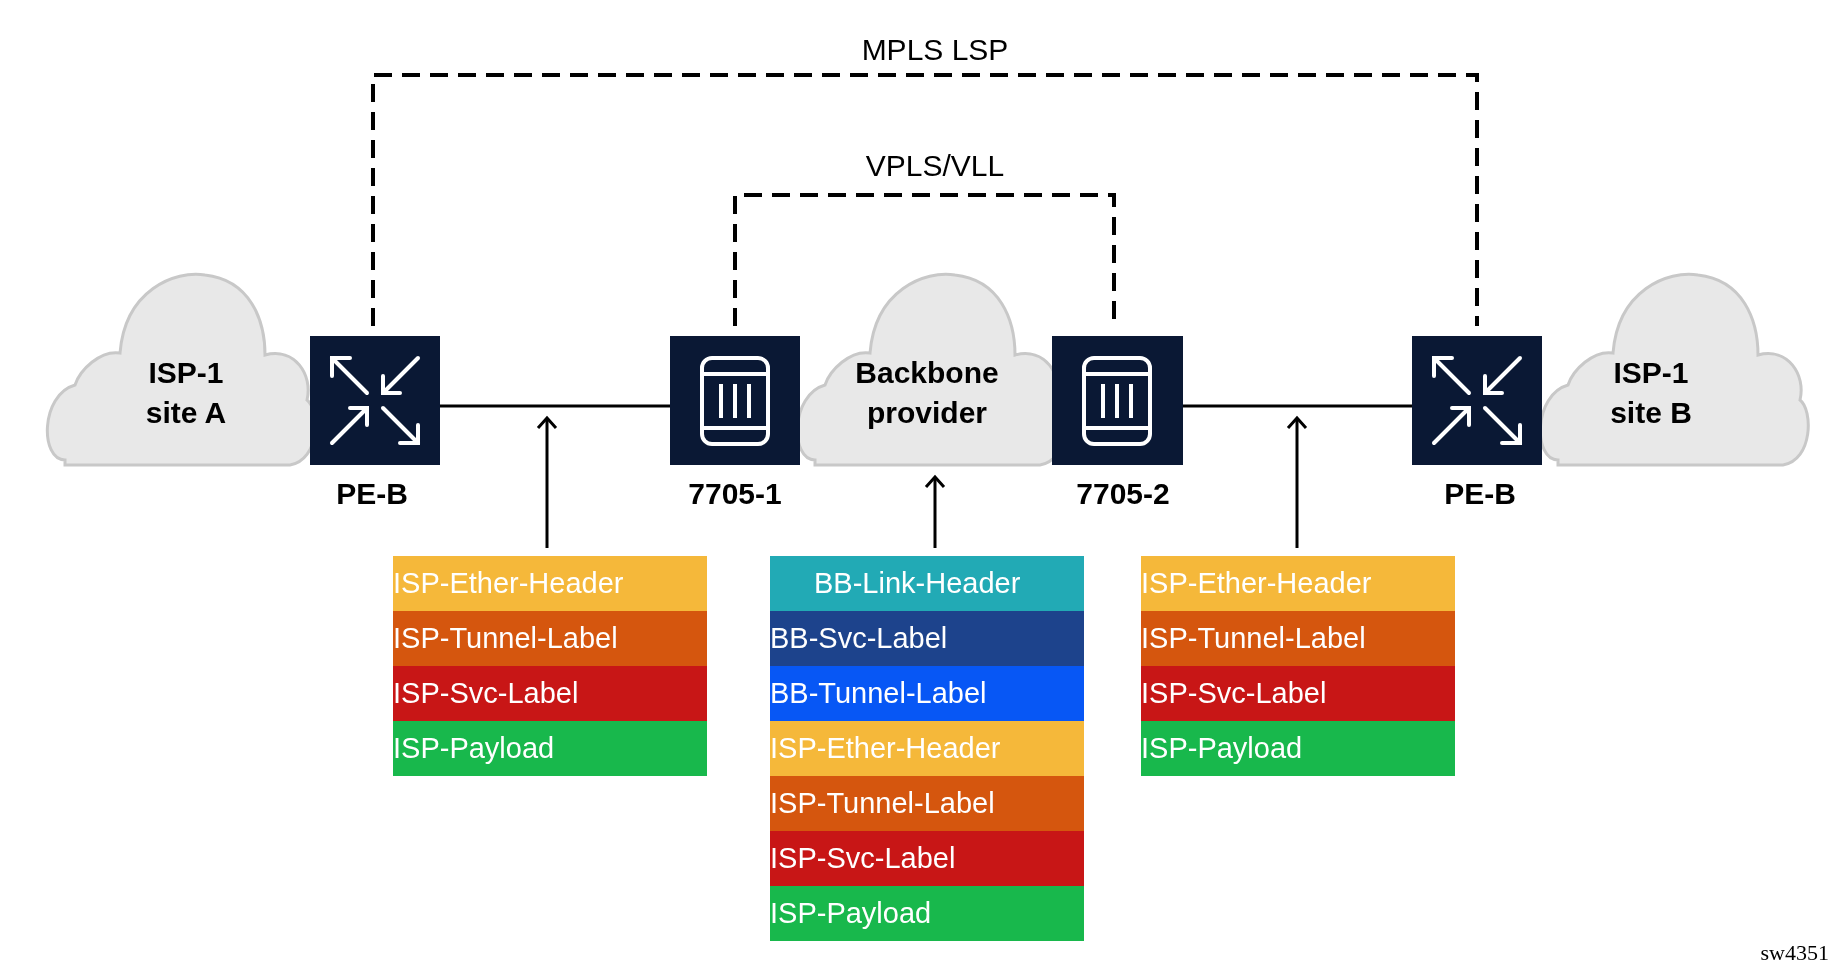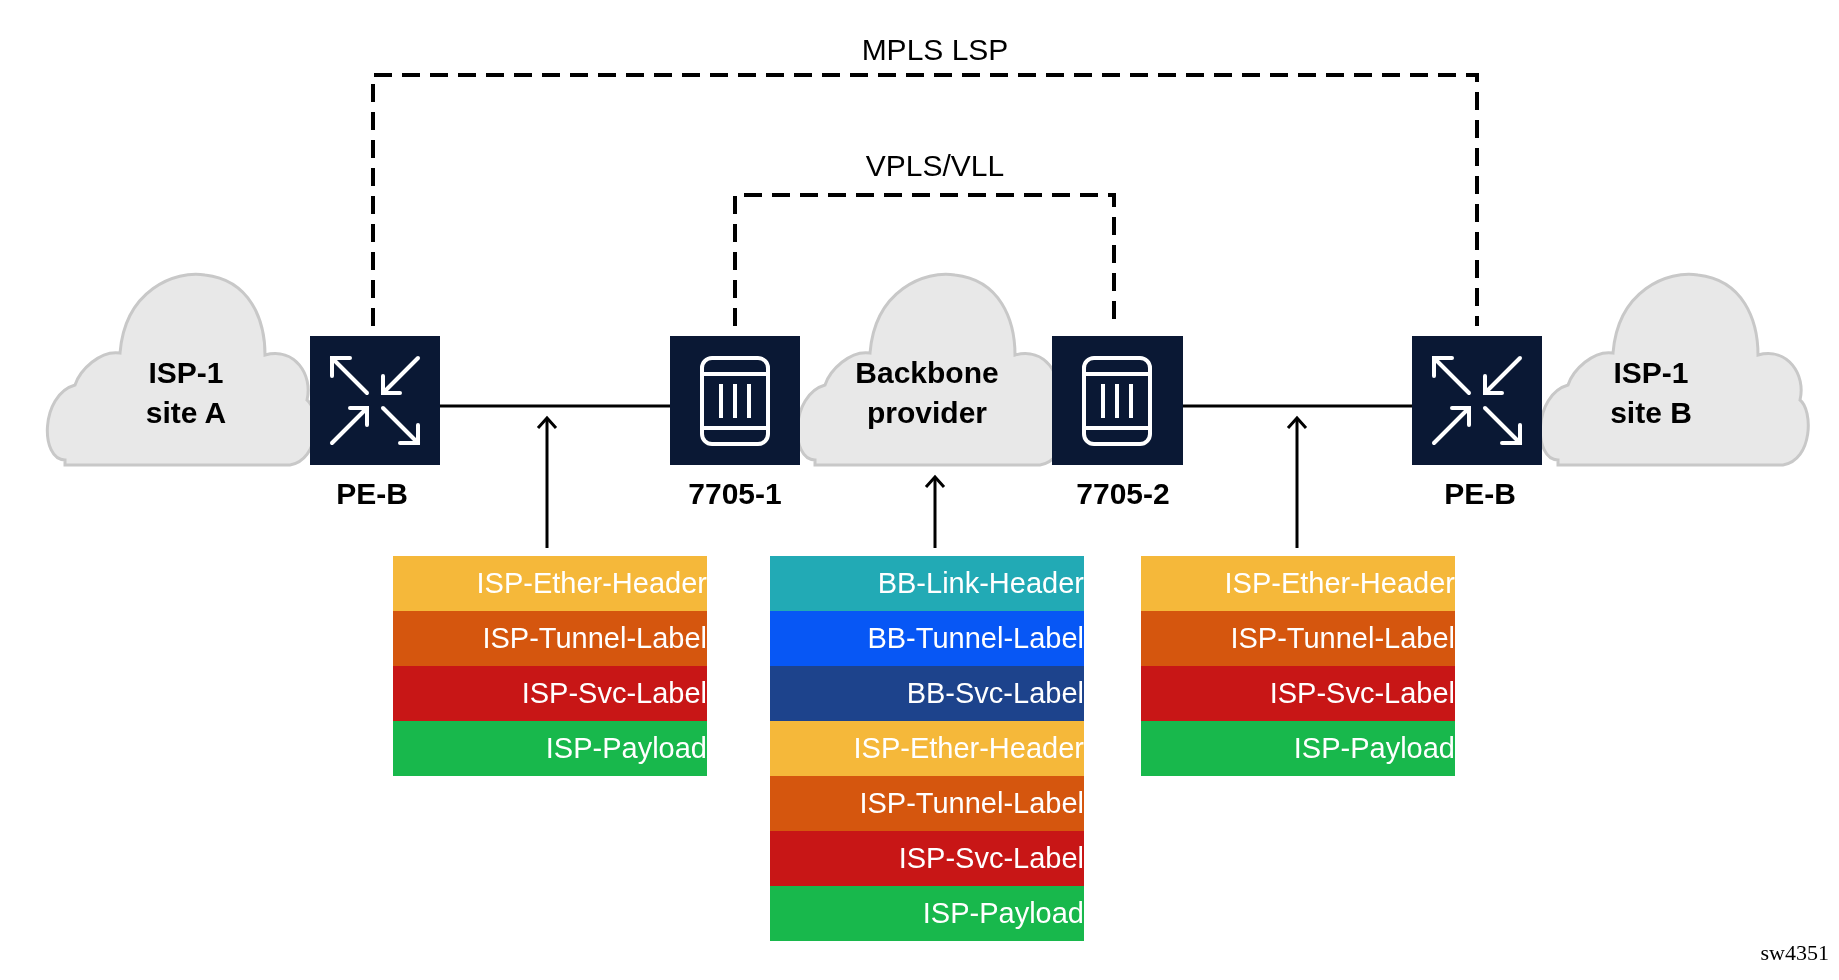--- a/index.html
+++ b/index.html
@@ -1,20 +1,20 @@
 <!DOCTYPE html>
 <html><head>
 <meta charset="utf-8">
 <style>
   html, body { margin:0; padding:0; background:#ffffff; }
   body { width:1839px; height:980px; position:relative; overflow:hidden; font-family:"Liberation Sans", sans-serif; }
   svg.diagram { position:absolute; left:0; top:0; }
   .lbl { font-family:"Liberation Sans", sans-serif; }
   .stack { position:absolute; width:314px; }
-  .stack .row { height:55px; line-height:55px; text-align:right; color:#ffffff; font-size:29px; font-family:"Liberation Sans", sans-serif; }
+  .stack .row { height:55px; line-height:55px; text-align:left; color:#ffffff; font-size:29px; font-family:"Liberation Sans", sans-serif; }
   .caption { position:absolute; right:10px; bottom:14px; font-family:"Liberation Serif", serif; font-size:22px; color:#000; }
 </style>
 </head>
 <body>
 
 <svg class="diagram" width="1839" height="980" viewBox="0 0 1839 980">
   <defs>
     <g id="cloudshape">
       <path d="M 20 185 C -5 185 -5 120 30 110 C 35 95 55 75 75 78 C 80 15 130 -5 160 0 C 205 5 220 45 220 80 C 250 72 268 100 262 125 C 275 135 275 185 245 190 L 20 190 Z"></path>
     </g>
@@ -117,23 +117,23 @@
   <text class="lbl" x="1480" y="504" font-size="30" font-weight="bold" text-anchor="middle">PE-B</text>
 </svg>
 
 <div class="stack" style="left:393px; top:556px;">
     <div class="row" style="background: rgb(245, 184, 58);">ISP-Ether-Header</div>
     <div class="row" style="background: rgb(213, 86, 14);">ISP-Tunnel-Label</div>
     <div class="row" style="background: rgb(200, 22, 22);">ISP-Svc-Label</div>
     <div class="row" style="background: rgb(24, 184, 76);">ISP-Payload</div>
   </div>
 <div class="stack" style="left:770px; top:556px;">
-    <div class="row" style="background: rgb(34, 170, 181);">BB-Link-Header</div>
+    <div class="row" style="background: rgb(34, 170, 181); padding-left: 44px;">BB-Link-Header</div>
+    <div class="row" style="background: rgb(29, 67, 140);">BB-Svc-Label</div>
     <div class="row" style="background: rgb(7, 87, 245);">BB-Tunnel-Label</div>
-    <div class="row" style="background: rgb(29, 67, 140);">BB-Svc-Label</div>
     <div class="row" style="background: rgb(245, 184, 58);">ISP-Ether-Header</div>
     <div class="row" style="background: rgb(213, 86, 14);">ISP-Tunnel-Label</div>
     <div class="row" style="background: rgb(200, 22, 22);">ISP-Svc-Label</div>
     <div class="row" style="background: rgb(24, 184, 76);">ISP-Payload</div>
   </div>
 <div class="stack" style="left:1141px; top:556px;">
     <div class="row" style="background: rgb(245, 184, 58);">ISP-Ether-Header</div>
     <div class="row" style="background: rgb(213, 86, 14);">ISP-Tunnel-Label</div>
     <div class="row" style="background: rgb(200, 22, 22);">ISP-Svc-Label</div>
     <div class="row" style="background: rgb(24, 184, 76);">ISP-Payload</div>

